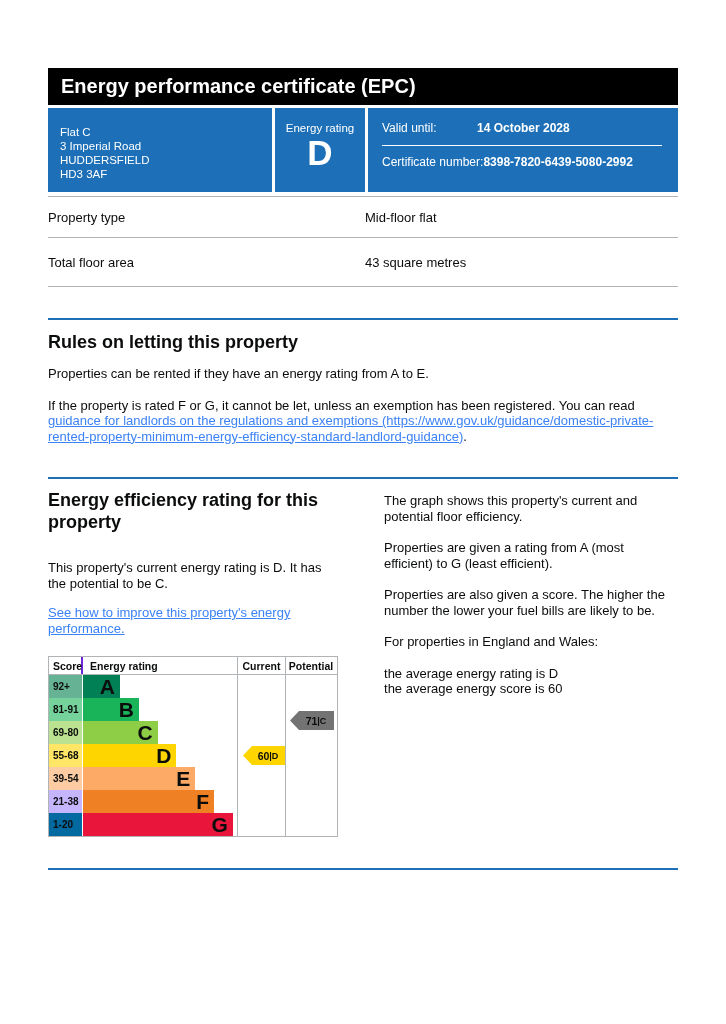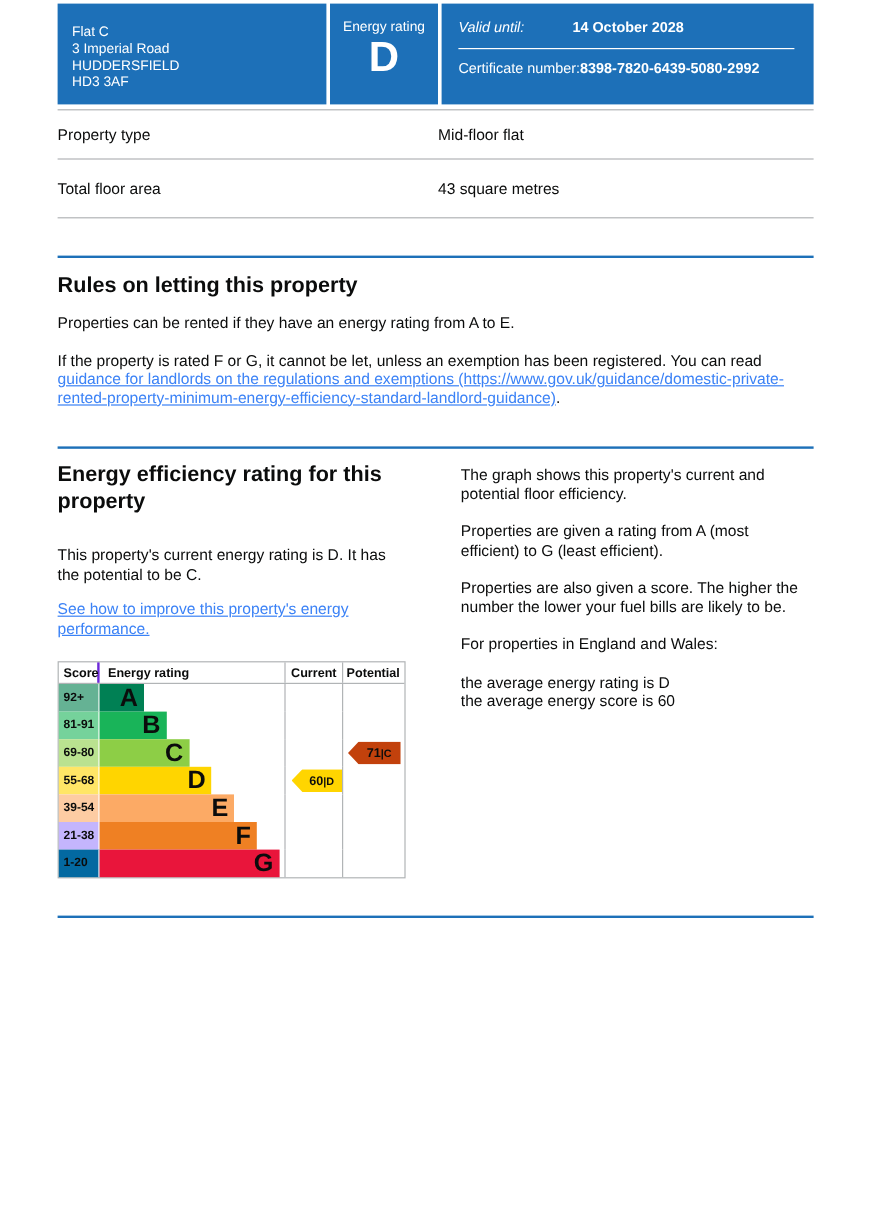--- a/index.html
+++ b/index.html
@@ -10,21 +10,21 @@
   .black-bar { margin-top:68px; height:37px; background:#000; color:#fff;
     font-size:20px; font-weight:bold; line-height:37px; padding-left:13px; }
 
   .blue-box { margin-top:3px; height:84px; display:flex; gap:3px; }
   .blue-cell { background:#1d70b8; color:#fff; }
   .addr-cell { width:224px; padding:17px 12px 0 12px; font-size:11.5px; line-height:14px; }
   .rating-cell { width:90px; text-align:center; padding-top:14px; font-size:11.5px; }
   .rating-letter { font-size:35px; font-weight:bold; line-height:38px; }
   .valid-cell { flex:1; padding:13px 16px 0 14px; font-size:12px; }
   .valid-row { display:flex; padding-bottom:10px; border-bottom:1px solid #fff; }
-  .valid-label { width:95px;font-style:italic; }
+  .valid-label { width:95px; }
   .cert-row { padding-top:9px; display:flex; }
   .bold { font-weight:bold; }
 
   .summary-row { display:flex; align-items:center; border-bottom:1px solid #b1b4b6; font-size:13px; }
   .summary-row.first { margin-top:4px; border-top:1px solid #b1b4b6; height:42px; }
   .summary-row.second { height:49px; }
   .summary-label { width:317px; }
 
   .divider { height:2px; background:#1d70b8; }
   .divider.d1 { margin-top:31px; }
@@ -65,20 +65,21 @@
   .pointer-arrow { position:absolute; height:19px; display:flex; align-items:center; justify-content:center;
     padding-left:8px; font-weight:bold; font-size:10.5px;
     clip-path:polygon(9px 0, 100% 0, 100% 100%, 9px 100%, 0 50%); }
   .pointer-arrow .sm { font-size:9px; }
 </style>
 </head>
 <body>
 
 <div class="content">
 
+  <div class="black-bar">Energy performance certificate (EPC)</div>
 
   <div class="blue-box">
     <div class="blue-cell addr-cell">
       <div>Flat C</div>
       <div>3 Imperial Road</div>
       <div>HUDDERSFIELD</div>
       <div>HD3 3AF</div>
     </div>
     <div class="blue-cell rating-cell">
       <div>Energy rating</div>
@@ -205,21 +206,21 @@
               </div>
             <div class="cur-cell"></div>
               <div class="pot-cell"></div>
           </div>
 
           <div class="pointer-arrow" id="current-arrow" style="background: rgb(255, 213, 0); top: 71px; left: 194px; width: 42px;">
             <span>60</span>
               <span class="sm"> | </span>
               <span class="sm">D</span>
           </div>
-          <div class="pointer-arrow" id="potential-arrow" style="background: #c2410c; top: 48px; left: 241px; width: 44px;">
+          <div class="pointer-arrow" id="potential-arrow" style="background: #737373; top: 36px; left: 241px; width: 44px;">
             <span>71</span>
               <span class="sm"> | </span>
               <span class="sm">C</span>
           </div>
         </div>
       </div>
     </div>
 
     <div class="right-col body-text">
       <div class="right-para">

